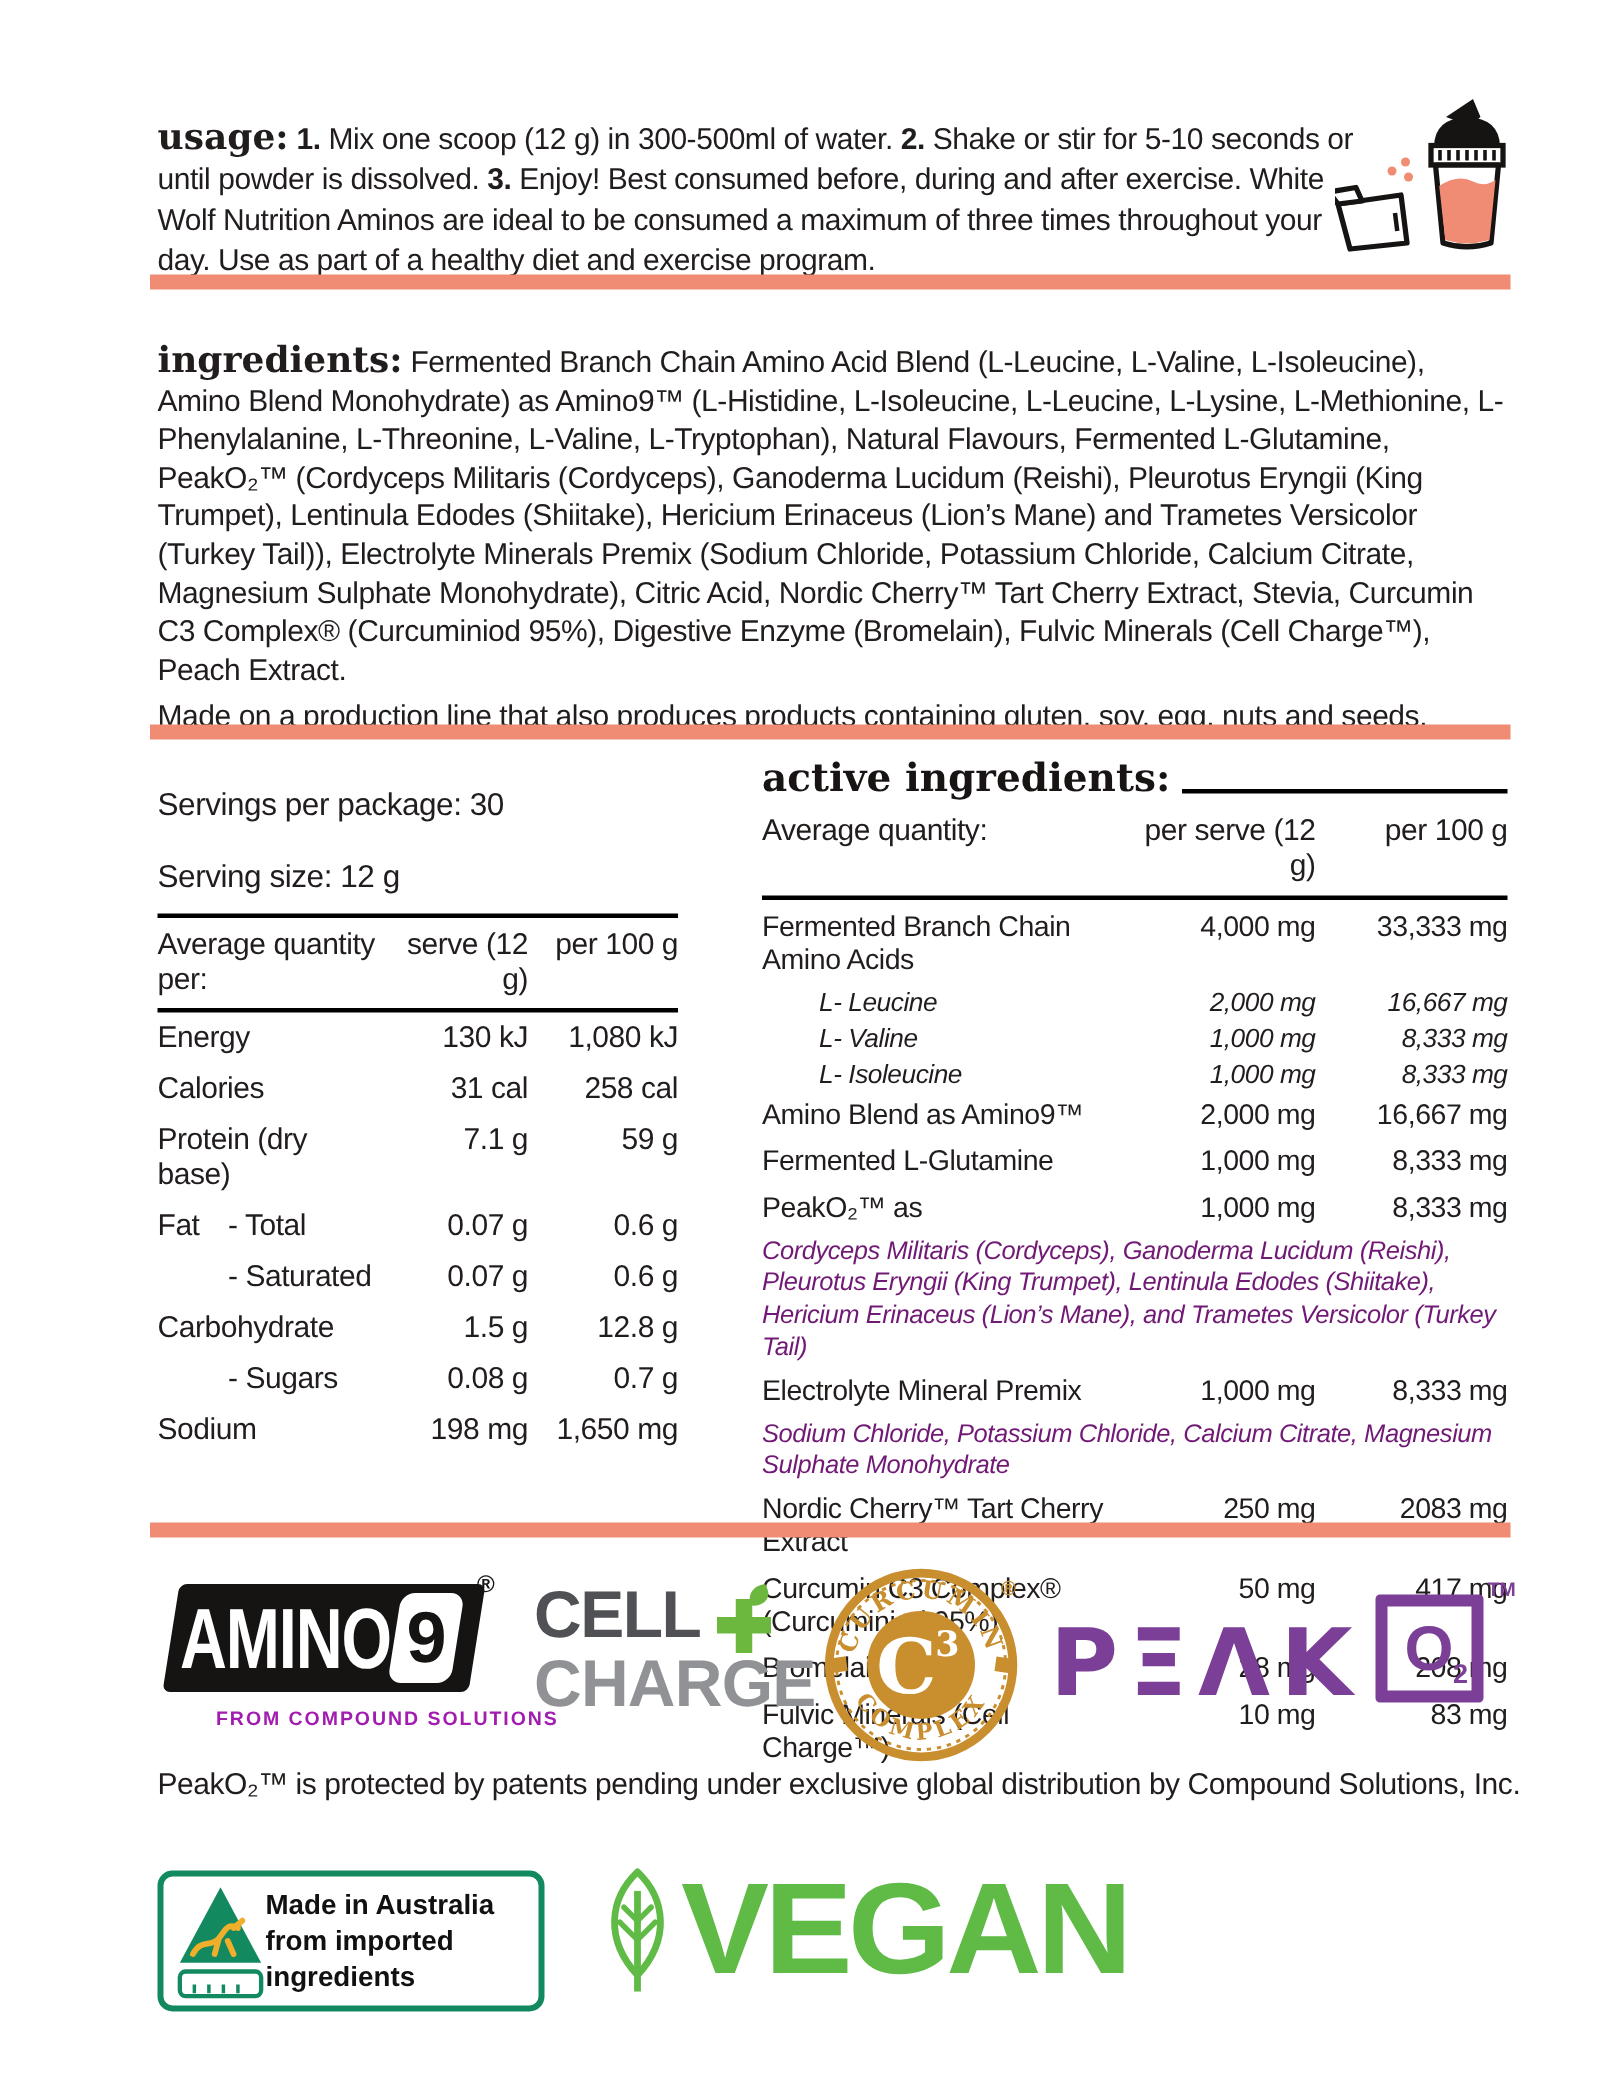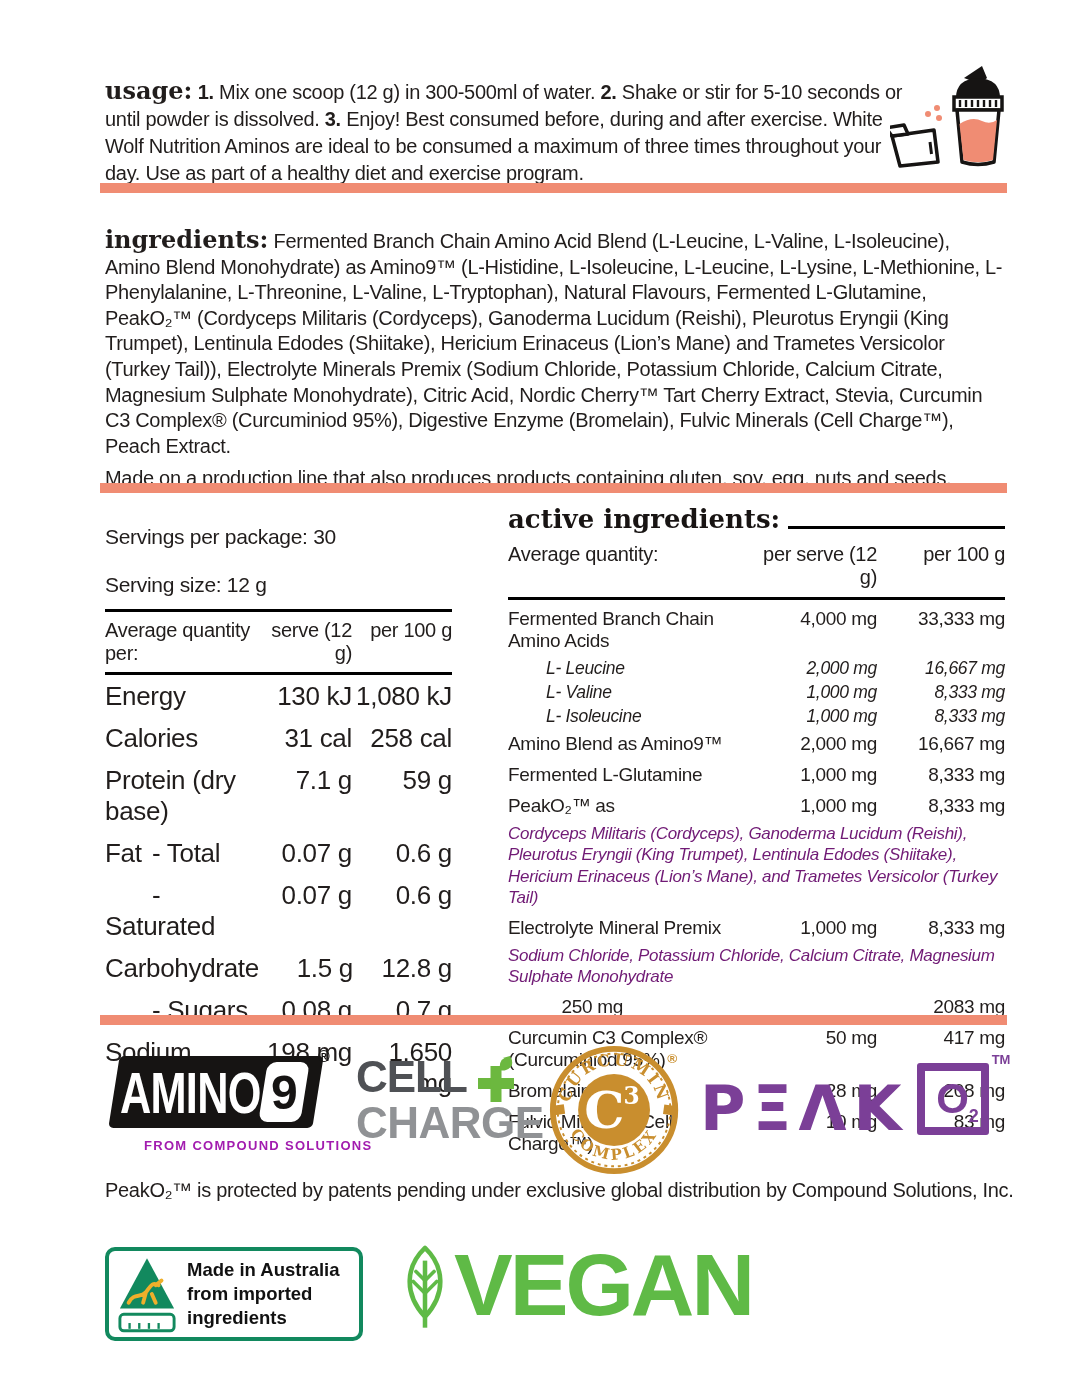--- a/index.html
+++ b/index.html
@@ -16,21 +16,21 @@
   #usage-icon{position:absolute;left:890px;top:64px;}
   
   #ingredients{position:absolute;left:105px;top:207px;width:903px;font-size:20px;line-height:25.6px;letter-spacing:-0.3px;}
   #ingredients .h{font-family:"DejaVu Serif",serif;font-weight:700;font-size:24px;letter-spacing:0;}
   #allergen{position:absolute;left:105px;top:447px;width:903px;font-size:20px;letter-spacing:-0.3px;}
   
   #nutrition{position:absolute;left:105px;top:504px;width:347px;}
   #nutrition h2,#active h2{font-family:"DejaVu Serif",serif;font-weight:700;font-size:26px;margin:0;color:#181413;}
   .meta{font-size:21px;line-height:30px;margin-top:18px;letter-spacing:-0.3px;}
   .thead{display:flex;border-top:3px solid #000;border-bottom:3px solid #000;padding:7px 0;font-size:20px;margin-top:9px;letter-spacing:-0.3px;}
-  .nrow{display:flex;padding:5.5px 0;font-size:26px;letter-spacing:-0.3px;}
+  .nrow{display:flex;padding:5.5px 0;font-size:20px;letter-spacing:-0.3px;}
   .lbl{flex:1;}
   .l1{display:inline-block;min-width:47px;}
   .c2{width:95px;text-align:right;}
   .c3{width:100px;text-align:right;}
   
   #active{position:absolute;left:508px;top:504px;width:497px;}
   .a-headrow{display:flex;align-items:flex-end;}
   .leader{flex:1;border-bottom:3px solid #000;margin:0 0 5px 8px;}
   .a-thead{display:flex;border-bottom:3px solid #000;padding:7px 0 8px;font-size:20px;letter-spacing:-0.3px;margin-top:2px;}
   .c2a{width:115px;text-align:right;}
@@ -55,21 +55,21 @@
   #curcumin{position:absolute;left:548px;top:1042px;}
   #peako2{position:absolute;left:700px;top:1058px;display:flex;align-items:center;}
   .peak{font-family:"DejaVu Sans",sans-serif;font-size:62px;font-weight:800;color:var(--purple);letter-spacing:7px;line-height:62px;margin-top:20px;}
   .o2box{width:56px;height:56px;border:8px solid var(--purple);border-radius:3px;margin-left:8px;position:relative;display:flex;align-items:center;justify-content:center;}
   .o2box .o{font-size:42px;font-weight:800;color:var(--purple);line-height:40px;}
   .o2box .two{position:absolute;right:2px;bottom:0px;font-size:18px;font-weight:800;color:var(--purple);}
   .pk-tm{font-size:13px;font-weight:700;color:var(--purple);align-self:flex-start;margin:-6px 0 0 3px;}
   
   #patents{position:absolute;left:105px;top:1175px;font-size:20px;line-height:30px;letter-spacing:-0.3px;}
   
-  #aus-badge{position:absolute;left:105px;top:1247px;width:234px;height:78px;border:4px solid var(--ausgreen);border-radius:10px;display:flex;align-items:center;gap:10px;padding:4px 8px;background:#fff;}
+  #aus-badge{position:absolute;left:105px;top:1247px;width:234px;height:78px;border:4px solid var(--ausgreen);border-radius:10px;display:flex;align-items:center;padding:4px 8px;background:#fff;}
   .aus-text{font-size:18.5px;font-weight:700;line-height:24px;color:#111;}
   #vegan{position:absolute;left:396px;top:1238px;display:flex;align-items:center;}
   .vegan-word{font-size:88px;font-weight:800;color:var(--green);letter-spacing:-3px;line-height:88px;transform:scaleY(0.98);}
 </style>
 </head>
 <body>
 
 <p id="usage"><span class="h">usage:</span> <b>1.</b><span> Mix one scoop (12 g) in 300-500ml of water. </span><b>2.</b><span> Shake or stir for 5-10 seconds or until powder is dissolved. </span><b>3.</b><span> Enjoy! Best consumed before, during and after exercise. White Wolf Nutrition Aminos are ideal to be consumed a maximum of three times throughout your day. Use as part of a healthy diet and exercise program.</span></p>
 
 <svg id="usage-icon" width="122" height="114" viewBox="0 0 122 114">
@@ -207,20 +207,21 @@
         <span class="c3a">8,333 mg</span>
       </div>
       <div class="anote"><span class="">Cordyceps Militaris (Cordyceps), Ganoderma Lucidum (Reishi), Pleurotus Eryngii (King Trumpet), Lentinula Edodes (Shiitake), Hericium Erinaceus (Lion’s Mane), and Trametes Versicolor (Turkey Tail)</span></div>
       <div class="arow">
         <span class="lbl">Electrolyte Mineral Premix</span>
         <span class="c2a">1,000 mg</span>
         <span class="c3a">8,333 mg</span>
       </div>
       <div class="anote"><span class="">Sodium Chloride, Potassium Chloride, Calcium Citrate, Magnesium Sulphate Monohydrate</span></div>
       <div class="arow">
+        <span class="lbl">Nordic Cherry™ Tart Cherry Extract</span>
         <span class="c2a">250 mg</span>
         <span class="c3a">2083 mg</span>
       </div>
       <div class="arow">
         <span class="lbl">Curcumin C3 Complex® (Curcuminiod 95%)</span>
         <span class="c2a">50 mg</span>
         <span class="c3a">417 mg</span>
       </div>
       <div class="arow">
         <span class="lbl">Bromelain</span>

